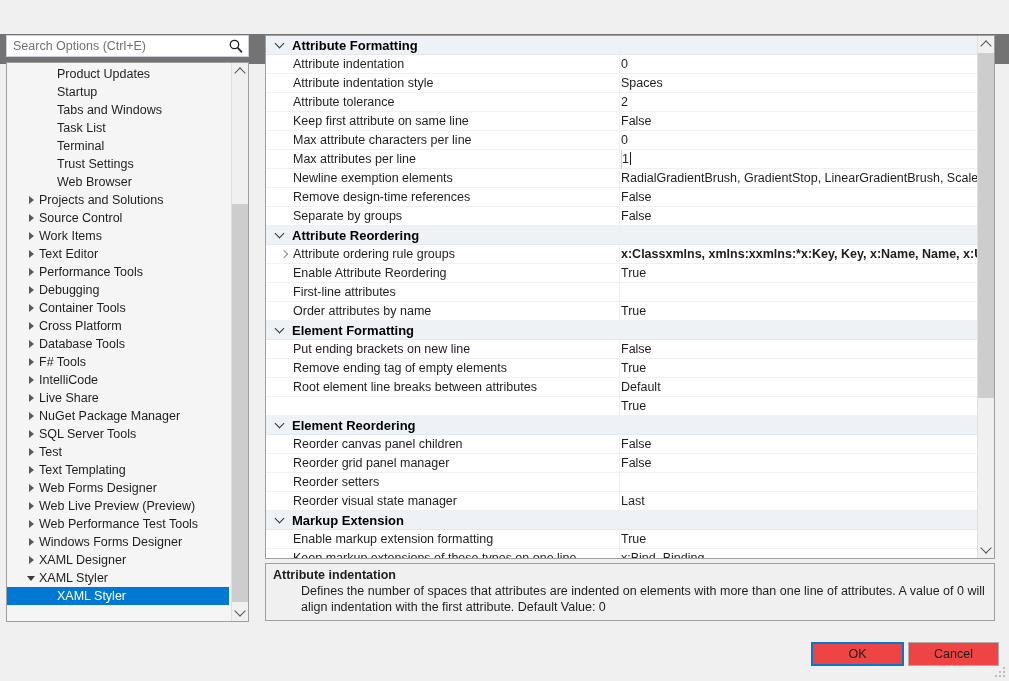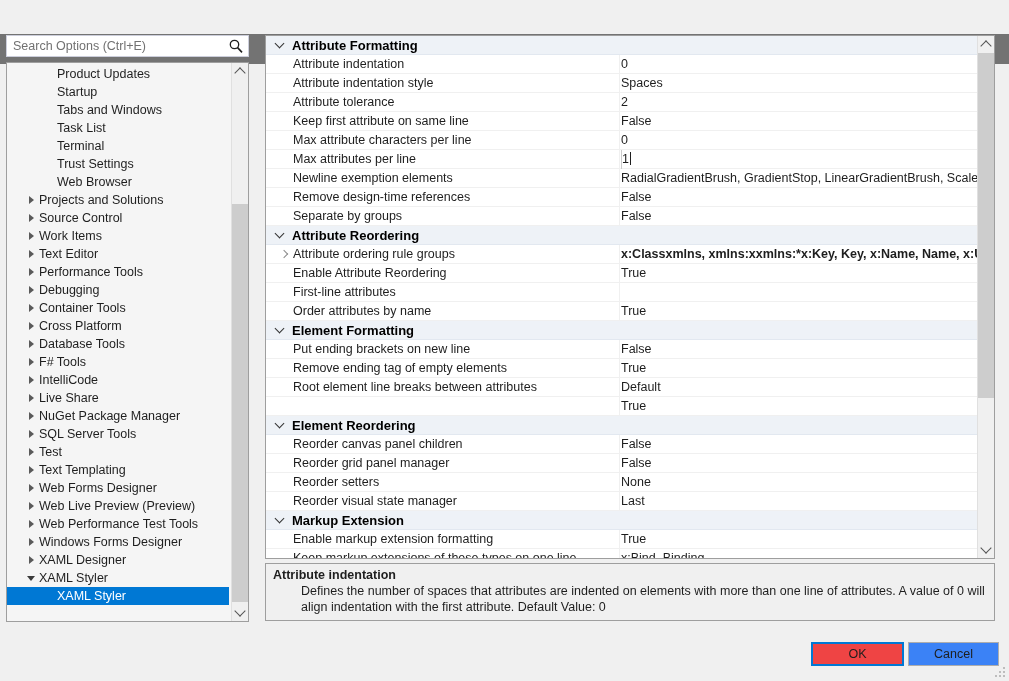--- a/index.html
+++ b/index.html
@@ -273,21 +273,21 @@
     font-size: 12.5px;
     color: #1e1e1e;
     line-height: 16px;
     margin-left: 28px;
   }
 
   
   .dlgbtn {
     position: absolute;
     height: 24px;
-    background: #3b82f6;
+    background: #ef4444;
     border: 1px solid #adadad;
     box-sizing: border-box;
     display: flex;
     align-items: center;
     justify-content: center;
     font-size: 12.5px;
     color: #1e1e1e;
     cursor: default;
   }
   #ok-button {
@@ -535,21 +535,20 @@
         <span class="pval">False</span>
       </div>
       <div class="grow">
         <span class="pname">Reorder grid panel manager</span>
         <span class="vsplit"></span>
         <span class="pval">False</span>
       </div>
       <div class="grow">
         <span class="pname">Reorder setters</span>
         <span class="vsplit"></span>
-        <span class="pval">None</span>
       </div>
       <div class="grow">
         <span class="pname">Reorder visual state manager</span>
         <span class="vsplit"></span>
         <span class="pval">Last</span>
       </div>
       <div class="grow cat">
         <span class="cat-exp">
           <span class="chev down" style="width: 6px; height: 6px; border-left-width: 1.5px; border-bottom-width: 1.5px; border-color: rgb(51, 51, 51);"></span>
         </span>

